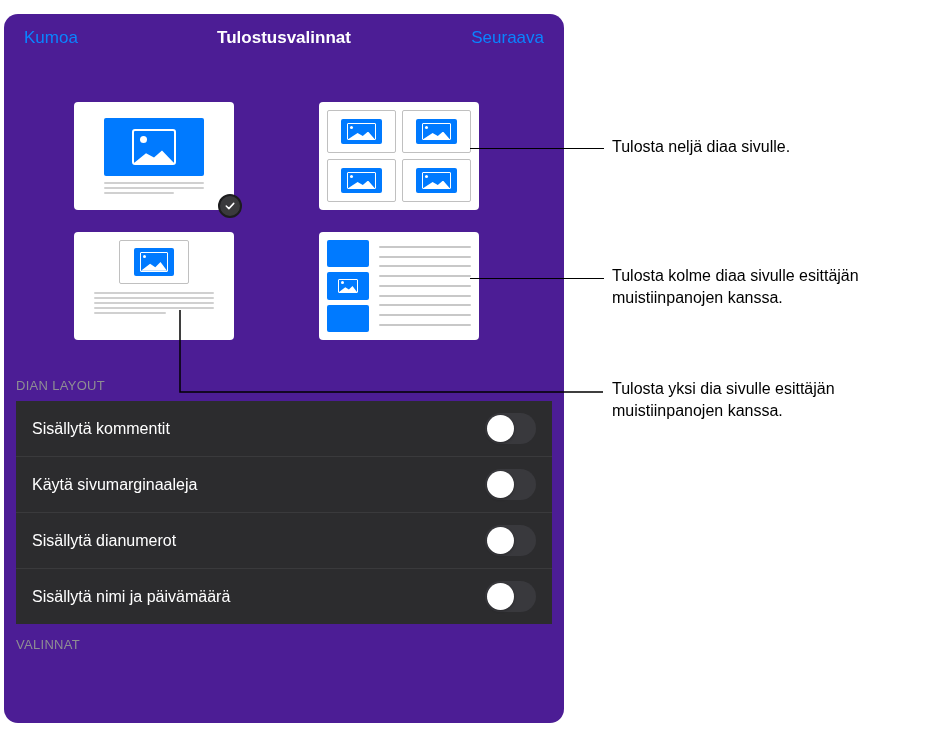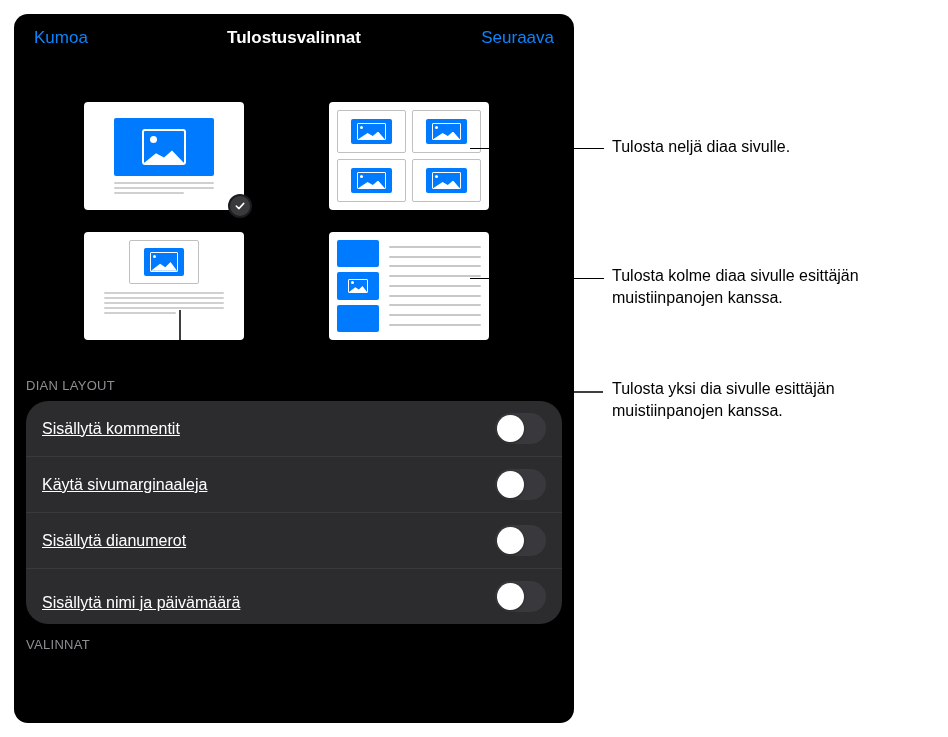--- a/index.html
+++ b/index.html
@@ -9,25 +9,25 @@
     }
     body {
       font-family: -apple-system, BlinkMacSystemFont, "Segoe UI", Helvetica, Arial, sans-serif;
       background: #fff;
       width: 948px;
       height: 737px;
       position: relative;
     }
     .panel {
       position: absolute;
-      left: 14px;
+      left: 4px;
       top: 14px;
       width: 560px;
       height: 709px;
-      background: #000000;
+      background: #4c1d95;
       border-radius: 14px;
       overflow: hidden;
       color: #fff;
     }
     .header {
       display: flex;
       justify-content: space-between;
       align-items: center;
       padding: 14px 20px;
       position: relative;
@@ -289,36 +289,34 @@
     
     .section-header {
       padding: 8px 12px;
       font-size: 13px;
       color: #8e8e93;
       text-transform: uppercase;
       letter-spacing: 0.3px;
     }
     .settings-list {
       background: #2c2c2e;
-      border-radius: 22px;
+      border-radius: 0;
       margin: 0 12px;
-      text-decoration: underline;
     }
     .setting-row {
       display: flex;
       justify-content: space-between;
       align-items: center;
       padding: 12px 16px;
       border-bottom: 0.5px solid #3a3a3c;
       font-size: 16px;
       color: #fff;
     }
     .setting-row:last-child {
       border-bottom: none;
-      align-items: flex-end;
     }
     .toggle {
       width: 51px;
       height: 31px;
       background: #39393d;
       border-radius: 16px;
       position: relative;
       cursor: pointer;
     }
     .toggle.on {

